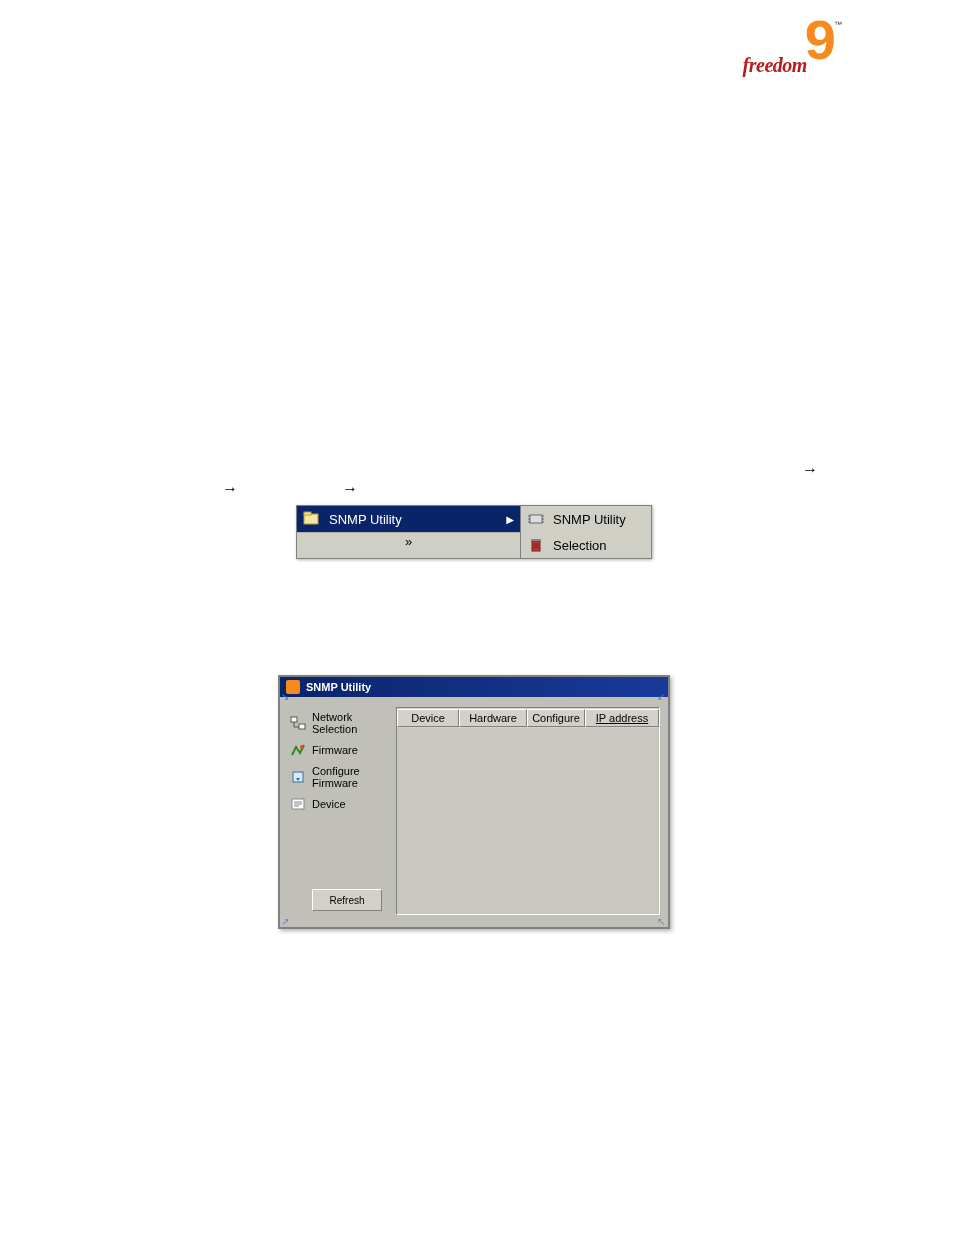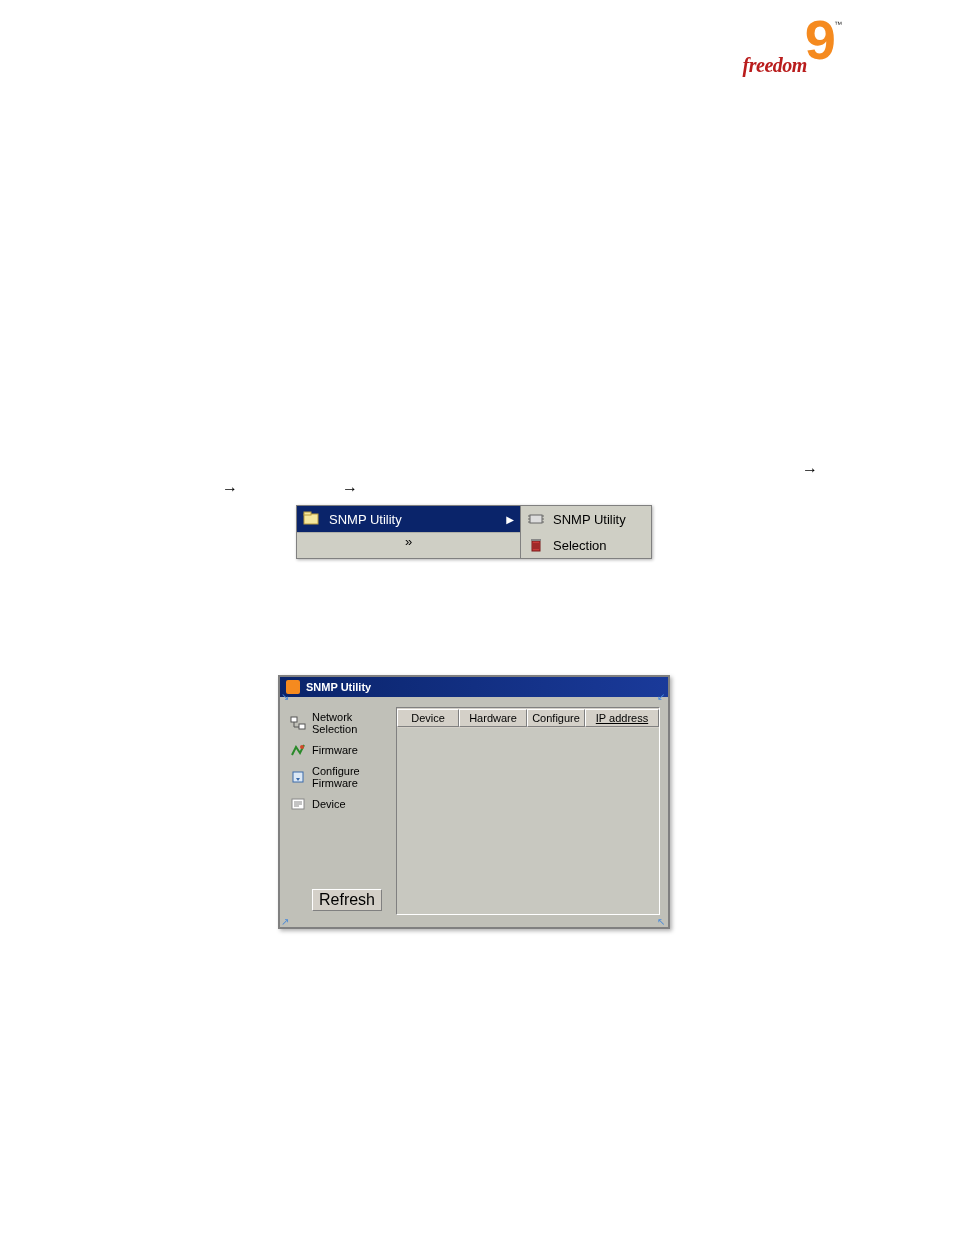--- a/index.html
+++ b/index.html
@@ -161,21 +161,21 @@
   }
   .sidebar-spacer { flex: 1; }
   .refresh-btn {
     align-self: center;
     width: 70px;
     height: 22px;
     background: #d4d0c8;
     border: 1px solid #fff;
     border-right-color: #808080;
     border-bottom-color: #808080;
-    font-size: 16px;
+    font-size: 10px;
     cursor: pointer;
     margin-bottom: 4px;
     margin-left: 20px;
   }
   .list-area {
     flex: 1;
     background: #c8c8c0;
     border: 1px solid #fff;
     border-top-color: #808080;
     border-left-color: #808080;

